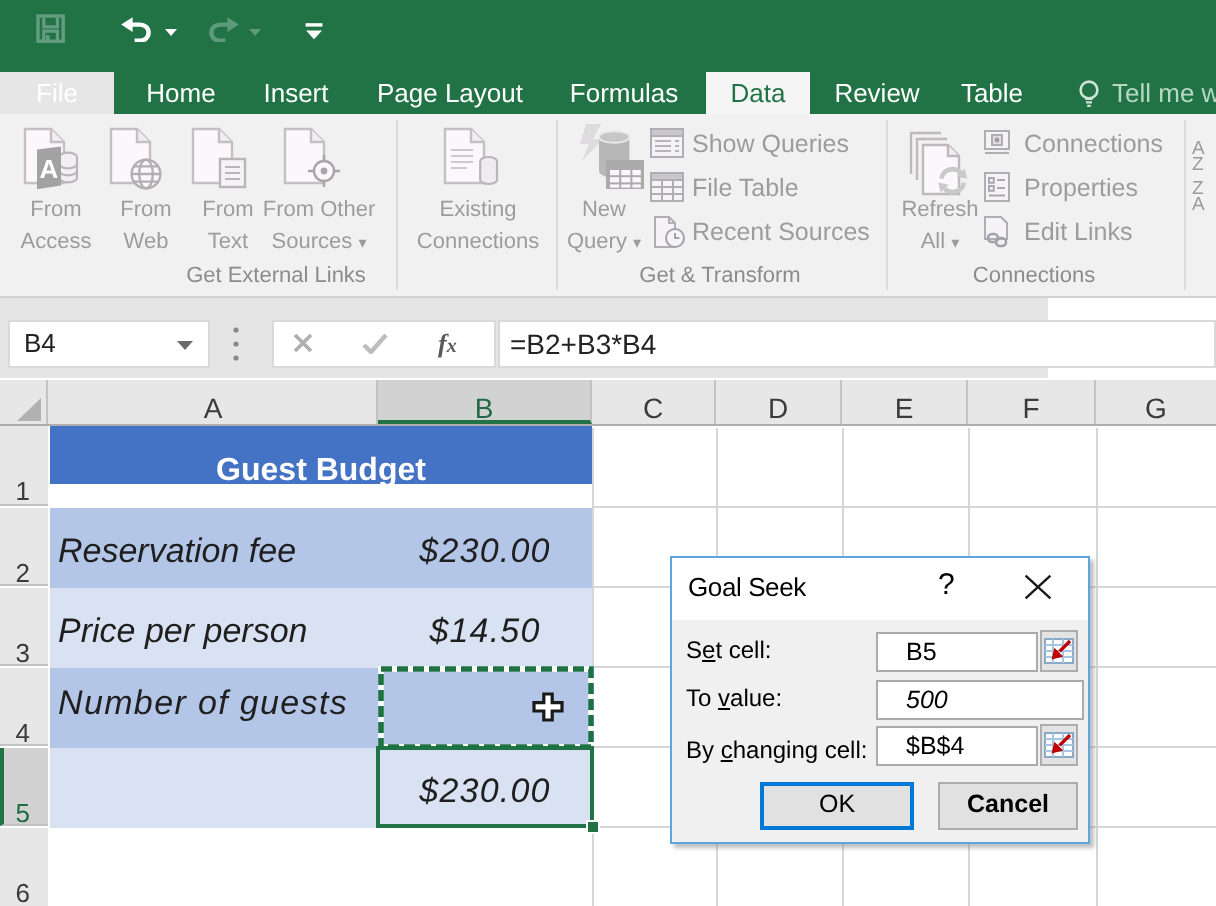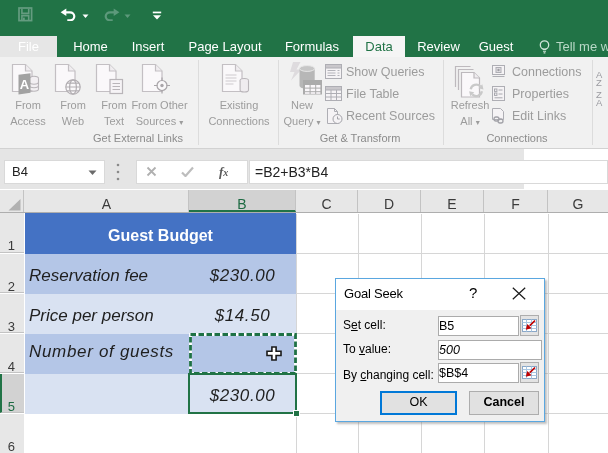--- a/index.html
+++ b/index.html
@@ -37,21 +37,21 @@
 #colheads { position:absolute; left:0; top:1px; width:608px; height:23px; background:#e7e7e7; border-bottom:1px solid #aeaeae; }
 .chd { position:absolute; top:0; height:22px; line-height:29px; font-size:14px; color:#3b3b3b; text-align:center; border-right:1px solid #c3c3c3; }
 .rhd { position:absolute; left:0; width:24px; font-size:13px; color:#3b3b3b; text-align:right; padding-right:9px; border-bottom:1px solid #c3c3c3; background:#e7e7e7; }
 .cellrow { position:absolute; left:25px; font-size:17px; color:#1f1f1f;font-style:italic; }
 .gline-v { position:absolute; width:1px; background:#d6d6d6; }
 .gline-h { position:absolute; height:1px; background:#d6d6d6; }
 
 
 #dlg { left:335px; top:278px; width:210px; height:144px; background:#f0f0f0; border:1px solid #5aa7e0; box-shadow:2px 2px 2px rgba(130,130,130,0.5); font-size:12px; color:#000; }
 .dlbl { position:absolute; left:7px; color:#000; }
-.dinput { position:absolute; background:#fff; border:1px solid #ababab; font-size:12.5px; color:#000; padding-left:0; display:flex; align-items:center; }
+.dinput { position:absolute; background:#fff; border:1px solid #ababab; font-size:12.5px; color:#000; padding-left:14px; display:flex; align-items:center; }
 .rangebtn { position:absolute; width:19px; height:21px; background:#e3e3e3; border:1px solid #adadad; display:flex; align-items:center; justify-content:center; }
 .dbtn { position:absolute; width:77px; height:24px; background:#e1e1e1; border:1px solid #adadad; font-size:12.5px; text-align:center; line-height:21px; }
 #okbtn { border:2px solid #0078d7; line-height:19px; }
 </style>
 </head>
 <body>
 <div id="stage">
 
   <div id="titlebar" class="abs">
 
@@ -85,21 +85,21 @@
   </div>
 
   <div id="tabs" class="abs">
     <div class="tab tab-file" style="left:0;width:57px;">File</div>
     <div class="tab" style="left:63px;width:55px;">Home</div>
     <div class="tab" style="left:124px;width:48px;">Insert</div>
     <div class="tab" style="left:180px;width:90px;">Page Layout</div>
     <div class="tab" style="left:277px;width:70px;">Formulas</div>
     <div class="tab tab-data" style="left:353px;width:52px;">Data</div>
     <div class="tab" style="left:411px;width:55px;">Review</div>
-    <div class="tab" style="left:472px;width:48px;">Guest</div>
+    <div class="tab" style="left:472px;width:48px;">Table</div>
     <svg class="abs" style="left:538px;top:3px" width="13" height="16" viewBox="0 0 13 16">
       <circle cx="6.5" cy="6" r="4.2" fill="none" stroke="#cfe3d8" stroke-width="1.3"></circle>
       <path d="M4.7 10.5 h3.6 M5 12.2 h3 M5.6 13.9 h1.8" stroke="#cfe3d8" stroke-width="1.1"></path>
     </svg>
     <div class="tellme" style="left:556px;width:60px;">Tell me w</div>
   </div>
 
   <div id="ribbon" class="abs">
 
     <svg class="abs" style="left:10px;top:5px" width="36" height="34" viewBox="0 0 36 34">
@@ -297,21 +297,21 @@
     <div class="gline-v" style="left:421px;top:25px;height:239px;"></div>
     <div class="gline-v" style="left:484px;top:25px;height:239px;"></div>
     <div class="gline-v" style="left:548px;top:25px;height:239px;"></div>
 
     <div class="gline-h" style="left:296px;top:64px;width:312px;"></div>
     <div class="gline-h" style="left:296px;top:104px;width:312px;"></div>
     <div class="gline-h" style="left:296px;top:144px;width:312px;"></div>
     <div class="gline-h" style="left:296px;top:184px;width:312px;"></div>
     <div class="gline-h" style="left:25px;top:224px;width:583px;"></div>
 
-    <div class="abs" style="left:25px;top:24px;width:271px;height:41px;background:#4472c4;color:#fff;font-weight:bold;font-size:16px;text-align:center;line-height:46px;">Guest Budget</div>
+    <div class="abs" style="left:25px;top:24px;width:271px;height:29px;background:#4472c4;color:#fff;font-weight:bold;font-size:16px;text-align:center;line-height:46px;">Guest Budget</div>
     <div class="abs" style="left:25px;top:65px;width:271px;height:40px;background:#b4c6e7;"></div>
     <div class="abs" style="left:25px;top:105px;width:271px;height:40px;background:#d9e2f2;"></div>
     <div class="abs" style="left:25px;top:145px;width:271px;height:40px;background:#b4c6e7;"></div>
     <div class="abs" style="left:25px;top:185px;width:271px;height:40px;background:#d9e2f2;"></div>
 
     <div class="cellrow" style="left:29px;top:65px;height:40px;line-height:43px;">Reservation fee</div>
     <div class="abs cellrow" style="left:189px;top:65px;width:107px;height:40px;line-height:43px;text-align:center;letter-spacing:0.6px;">$230.00</div>
     <div class="cellrow" style="left:29px;top:105px;height:40px;line-height:43px;">Price per person</div>
     <div class="abs cellrow" style="left:189px;top:105px;width:107px;height:40px;line-height:43px;text-align:center;letter-spacing:0.6px;">$14.50</div>
     <div class="cellrow" style="left:29px;top:141px;height:40px;line-height:43px;letter-spacing:0.68px;">Number of guests</div>

